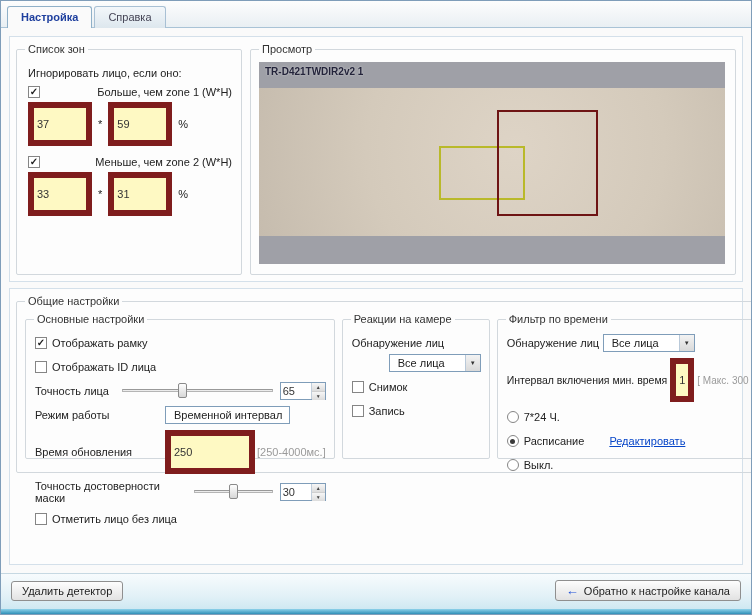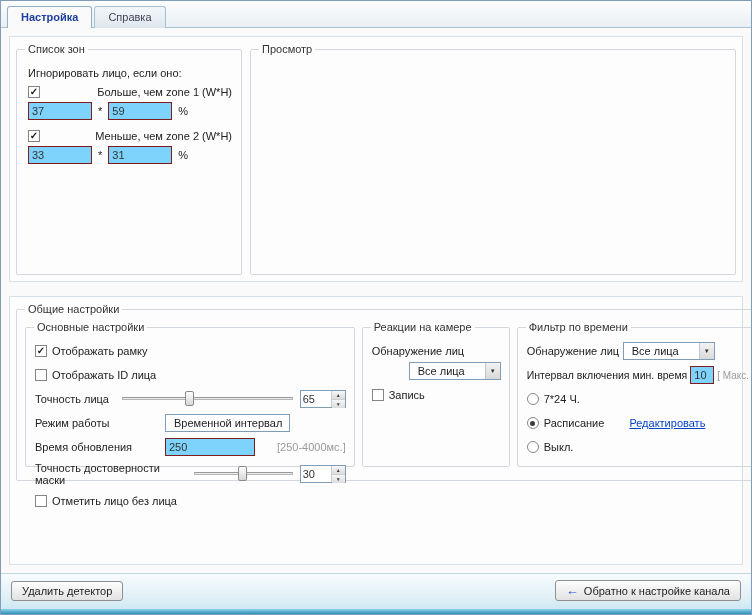--- a/index.html
+++ b/index.html
@@ -24,39 +24,39 @@
     padding:4px 13px 5px; margin-right:2px;
     border:1px solid #a8c0d4; border-bottom:none;
     border-radius:3px 3px 0 0;
     background:linear-gradient(#f3f7fa,#dde7ee);
     color:#445; position:relative; top:1px; cursor:default;
   }
   .tab.active {
     background:#fafafa; color:#1e3f9e; font-weight:bold; border-color:#8fb0c8;
   }
   
-  .page { flex:1; padding:8px; display:flex; flex-direction:column; gap:14px; }
+  .page { flex:1; padding:8px; display:flex; flex-direction:column; gap:6px; }
   .panel { background:#fdfdfd; border:1px solid #d4e0ea; }
   .top-panel { height:246px; flex:none; display:flex; gap:8px; padding:6px; }
   .bottom-panel { flex:1; padding:6px; }
   fieldset.group {
     border:1px solid #d2d8dd; border-radius:2px;
     margin:0; padding:3px 8px 8px;
     background:transparent;
   }
   legend { font-size:11px; color:#333; padding:0 3px; }
   
   .zones { width:226px; flex:none; }
   .ignore-label { margin:9px 0 7px 3px; }
   .zrow-head { display:flex; align-items:center; margin:2px 1px 4px 3px; }
   .zrow-head .zlabel { margin-left:auto; }
   .zrow-inputs { display:flex; align-items:center; gap:6px; margin:0 0 10px 3px; }
   .txt {
-    border:1px solid #7f1d1d; background:#7dd3fc; height:18px;
-    font-family:inherit; font-size:11px; color:#333; padding:0 3px;
+    border:6px solid #7f1d1d; background:#fef9c3; height:18px;
+    font-family:inherit; font-size:11px; color:#333; padding:16px 3px;
   }
   .zinput { width:64px; }
   
   .preview { flex:1; }
   .video {
     position:relative; margin-top:4px; height:202px; width:466px;
     background:#9fa0a7; overflow:hidden;
   }
   .photo {
     position:absolute; left:0; right:0; top:26px; height:148px;
@@ -117,21 +117,21 @@
   .dd {
     display:inline-flex; align-items:center; justify-content:space-between;
     border:1px solid #7f9db9; background:#fff; height:18px; padding-left:8px;
     flex:none; overflow:hidden; white-space:nowrap;
   }
   .dd-btn {
     width:15px; height:16px; flex:none; margin-left:3px;
     background:linear-gradient(#f3f3f3,#d9d9d9); border-left:1px solid #b9c9d9;
     display:flex; align-items:center; justify-content:center; font-size:6px; color:#333;
   }
-  .hint { color:#9a9a9a; margin-left:22px; white-space:nowrap; }
+  .hint { color:#9a9a9a; margin-left:2px; white-space:nowrap; }
   .link { color:#0645c8; text-decoration:underline; cursor:pointer; }
   
   .footer {
     height:41px; flex:none; position:relative;
     border-top:1px solid #c6d8e2;
     background:linear-gradient(#f7fbfd 0%, #e2f1f7 55%, #c7e5f0 100%);
     display:flex; align-items:center; justify-content:space-between;
     padding:0 10px 7px;
   }
   .footer::after {
@@ -186,20 +186,26 @@
         <div class="zrow-inputs">
           <input class="txt zinput" value="33" style="">
           <span>*</span>
           <input class="txt zinput" value="31" style="">
           <span>%</span>
         </div>
       </fieldset>
 
       <fieldset class="group preview">
         <legend>Просмотр</legend>
+        <div class="video">
+          <div class="photo"></div>
+          <div class="cam-label">TR-D421TWDIR2v2 1</div>
+          <div class="zone-rect yellow"></div>
+          <div class="zone-rect red"></div>
+        </div>
       </fieldset>
     </div>
 
     <div class="panel bottom-panel">
       <fieldset class="group general">
         <legend>Общие настройки</legend>
 
         <div class="general-inner">
 
           <fieldset class="group sub basic">
@@ -271,20 +277,24 @@
             <div class="row" style="flex-wrap:nowrap">
               <span style="flex:none;margin-right:4px">Обнаружение лиц</span>
             </div>
             <div class="row" style="margin-top:2px">
               <div class="dd" style="width:92px;margin-left:auto">
                 <span>Все лица</span>
                 <span class="dd-btn">▼</span>
               </div>
             </div>
 
+            <div class="row cbrow">
+              <span class="cbox" data-checked="false"></span>
+              <span>Снимок</span>
+            </div>
             <div class="row cbrow">
               <span class="cbox" data-checked="false"></span>
               <span>Запись</span>
             </div>
           </fieldset>
 
           <fieldset class="group sub timefilter">
             <legend>Фильтр по времени</legend>
 
             <div class="row">

